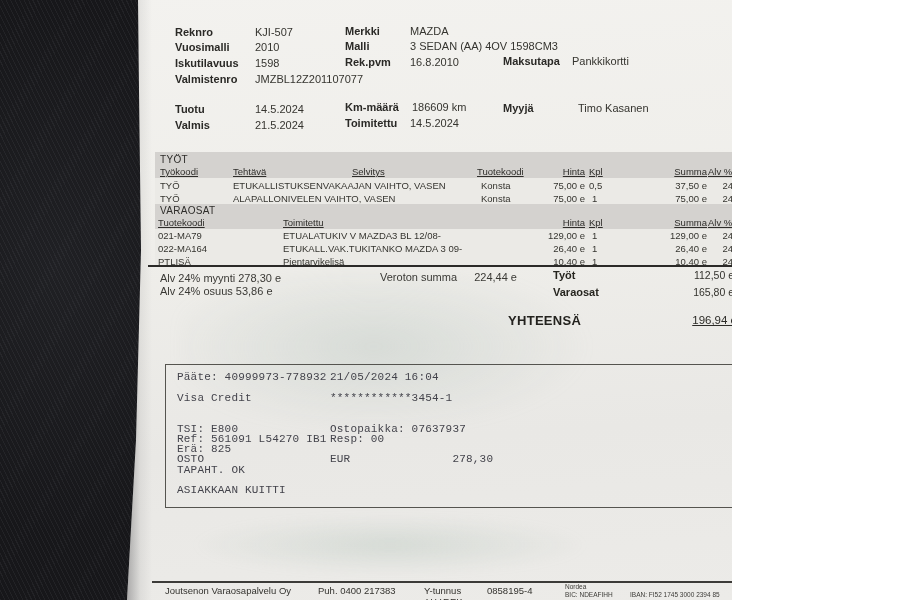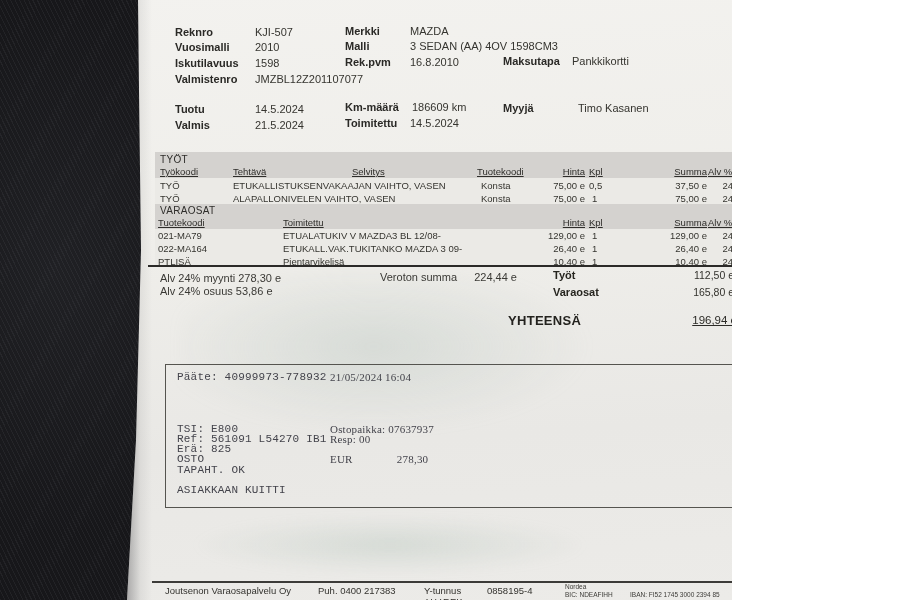--- a/index.html
+++ b/index.html
@@ -59,21 +59,21 @@
   .receipt-box {
     position:absolute; left:165px; top:364px; width:572px; height:142px;
     border:1.2px solid #55544f;
   }
   .r-line { position:absolute; left:0; width:100%; height:10px; }
   .r-l, .r-r {
     position:absolute; font-family:"Liberation Mono","DejaVu Sans Mono",monospace;
     font-size:11px; color:#43434b; white-space:pre; letter-spacing:0.2px;
   }
   .r-l { left:11px; }
-  .r-r { left:164px;font-family:Liberation Serif, serif; }
+  .r-r { left:164px; }
 
   .foot-rule { position:absolute; left:152px; top:581px; width:611px; height:1.5px; background:#3c3b38; }
   .foot { position:absolute; font-size:9.5px; color:#34332f; white-space:nowrap; }
   .foot-sm { position:absolute; font-size:6.5px; color:#3c3b37; white-space:nowrap; }
 </style>
 </head>
 <body>
 
 <div class="stage">
   <div class="fabric"></div>
@@ -200,20 +200,24 @@
 
     <div class="receipt-box">
       <div class="r-line" style="top:6px">
           <span class="r-l">Pääte: 40999973-778932</span>
           <span class="r-r">21/05/2024 16:04</span>
         </div>
       <div class="r-line" style="top:16px">
           <span class="r-l"></span>
           <span class="r-r"></span>
         </div>
+      <div class="r-line" style="top:27px">
+          <span class="r-l">Visa Credit</span>
+          <span class="r-r">************3454-1</span>
+        </div>
       <div class="r-line" style="top:58px">
           <span class="r-l">TSI: E800</span>
           <span class="r-r">Ostopaikka: 07637937</span>
         </div>
       <div class="r-line" style="top:68px">
           <span class="r-l">Ref: 561091 L54270 IB1</span>
           <span class="r-r">Resp: 00</span>
         </div>
       <div class="r-line" style="top:78px">
           <span class="r-l">Erä: 825</span>

